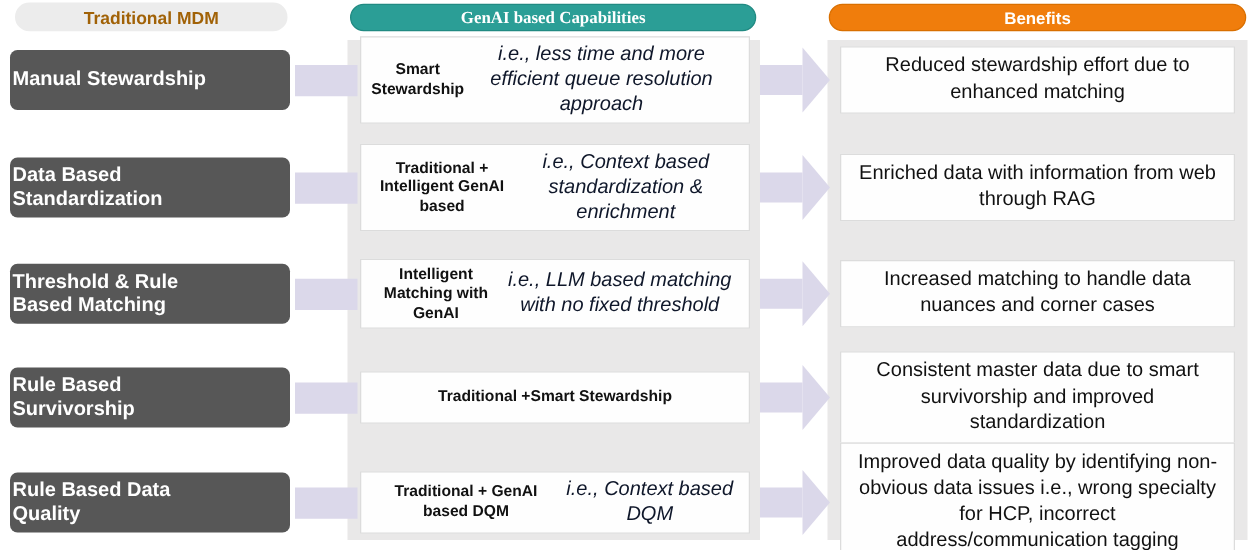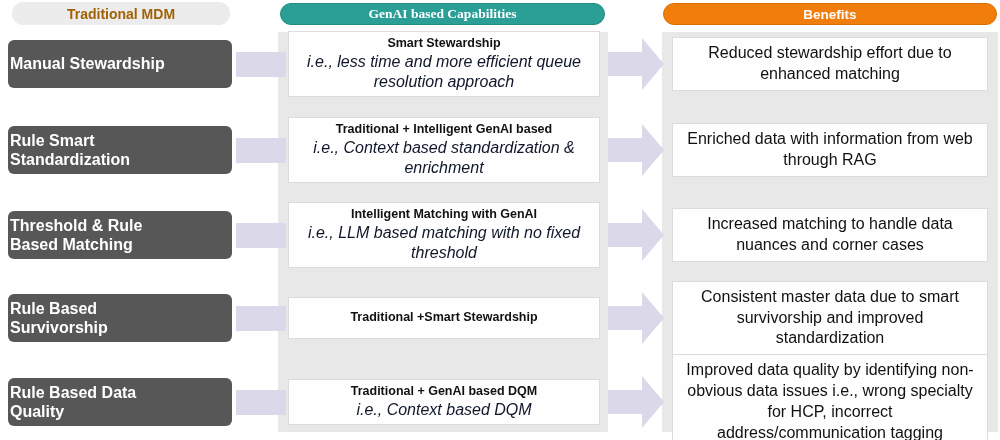--- a/index.html
+++ b/index.html
@@ -21,21 +21,21 @@
   .leftbox {
     margin-left:8px; width:224px; min-height:48px; background:var(--dark-box,#575757);
     border-radius:6px; color:#fff; display:flex; align-items:center;
     box-sizing:border-box; padding:4px 10px 4px 2px;
   }
   .leftlabel { font-weight:bold; font-size:16px; line-height:1.2; max-width:165px; }
   .connector { width:50px; height:25px; margin-left:4px; background:var(--arrow-lavender,#dbd8ea); flex-shrink:0; }
   .midbox {
     margin-left:2px; width:312px; box-sizing:border-box; background:#fefefe;
     border:1px solid #dcdcdc; padding:4px 8px; text-align:center; min-height:42px;
-    display:flex; flex-direction:column; justify-content:center;align-items:center;
+    display:flex; flex-direction:row; justify-content:center;align-items:center;
   }
   .midtitle { font-weight:bold; font-size:12.5px; line-height:1.25; color:#111; }
   .midsub   { font-style:italic; font-size:16px;  line-height:1.25; color:#0f172a; }
   .arrow { width:56px; height:52px; margin-left:8px; position:relative; flex-shrink:0; }
   .arrow-body {
     position:absolute; left:0; top:14px; width:34px; height:24px;
     background:var(--arrow-lavender,#dbd8ea); display:block;
   }
   .arrow-head {
     position:absolute; left:34px; top:0; width:0; height:0; display:block;
@@ -74,21 +74,21 @@
         <span class="arrow-body"></span>
         <span class="arrow-head"></span>
       </div>
     <div class="rightbox">
       <span>Reduced stewardship effort due to enhanced matching</span>
     </div>
   </div>
 
   <div class="band" style="top:108px">
     <div class="leftbox">
-      <span class="leftlabel">Rule Smart Standardization</span>
+      <span class="leftlabel">Data Based Standardization</span>
     </div>
     <div class="connector"></div>
     <div class="midbox">
       <div class="midtitle">Traditional + Intelligent GenAI based</div>
       <div class="midsub">i.e., Context based standardization &amp; enrichment</div>
     </div>
     <div class="arrow">
         <span class="arrow-body"></span>
         <span class="arrow-head"></span>
       </div>

